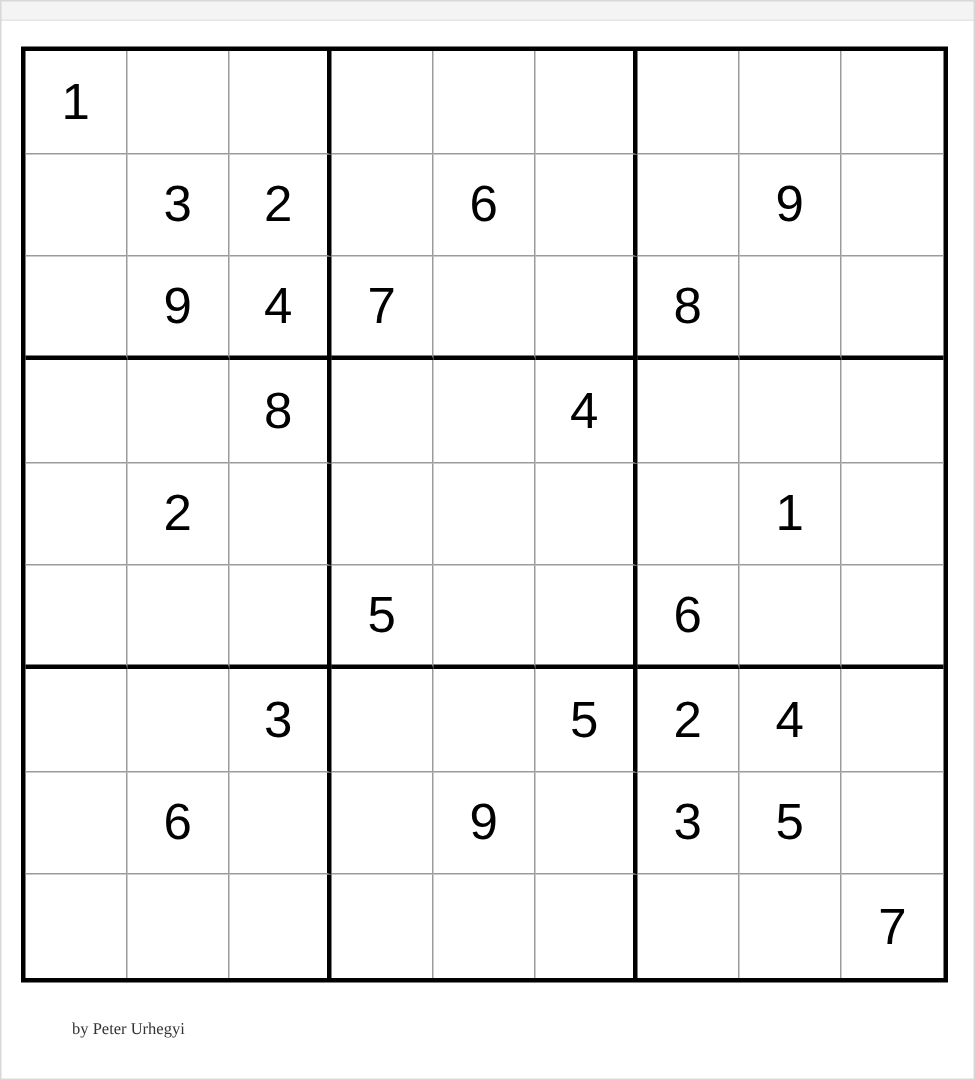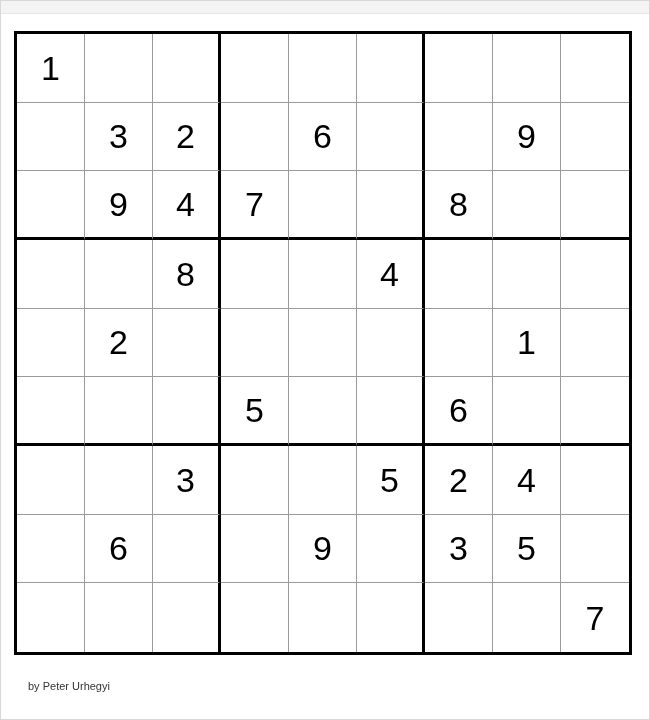--- a/index.html
+++ b/index.html
@@ -72,25 +72,25 @@
   }
   
   .cell.col-9 { border-right: none; }
   .cell.row-9 { border-bottom: none; }
   
   .cell.block-right { border-right: 3px solid #000000; }
   .cell.block-bottom { border-bottom: 3px solid #000000; }
 
   #credit {
     position: absolute;
-    left: 28px;
+    left: 48px;
     top: 666px;
     font-size: 11px;
     color: #333333;
-    font-family: Liberation Sans, sans-serif;
+    font-family: Liberation Serif, serif;
     white-space: nowrap;
   }
 </style>
 </head>
 <body>
 
 <div id="page">
 
   <div id="top-strip"></div>
 

